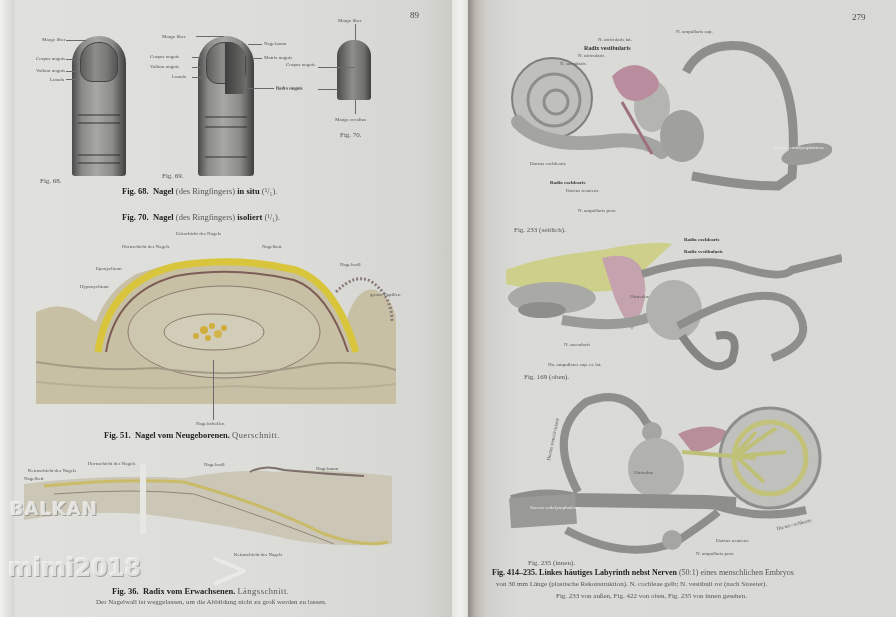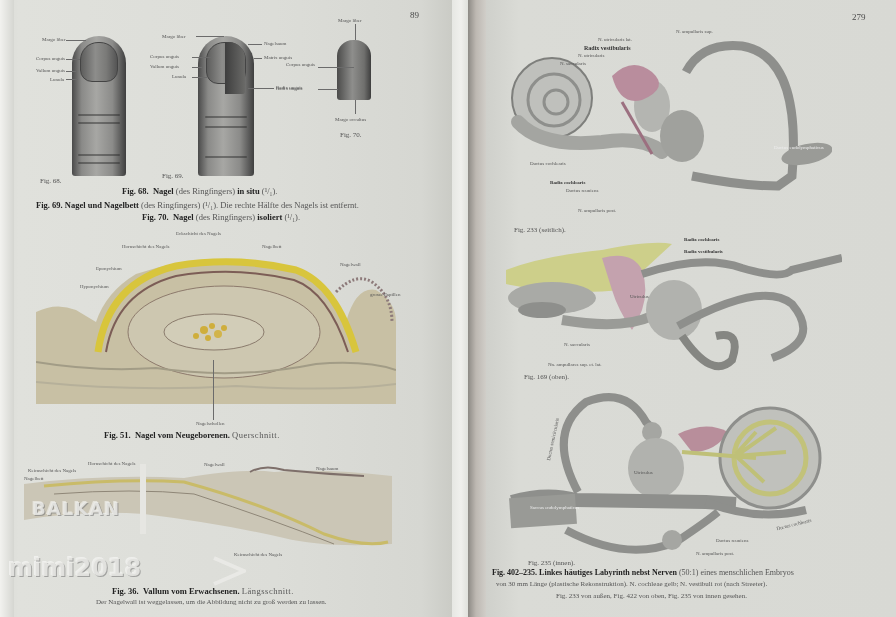--- a/index.html
+++ b/index.html
@@ -110,24 +110,21 @@
     <div class="leader" style="left:318px; top:67px; width:36px;"></div>
     <div class="lbl" style="left:276px; top:86px;">Radix unguis</div>
     <div class="leader" style="left:318px; top:89px; width:20px;"></div>
     <div class="vleader" style="left:355px; top:100px; height:14px;"></div>
     <div class="lbl" style="left:335px; top:117px;">Margo occultus</div>
     <div class="fig" style="left:340px; top:131px;">Fig. 70.</div>
 
     <div class="caption" style="left:122px; top:186px;">
       <b>Fig. 68.</b>&nbsp;&nbsp;<b>Nagel</b> <span class="lt">(des Ringfingers)</span> <b>in situ</b> <span class="lt">(¹/₁).</span>
     </div>
-    <div class="caption" style="left:36px; top:200px;">
-      <b>Fig. 69.</b>&nbsp;<b>Nagel und Nagelbett</b> <span class="lt">(des Ringfingers) (¹/₁).</span> <span class="lt">Die rechte Hälfte des Nagels ist entfernt.</span>
-    </div>
-    <div class="caption" style="left:122px; top:212px;margin-left:20px;">
+    <div class="caption" style="left:122px; top:212px;">
       <b>Fig. 70.</b>&nbsp;&nbsp;<b>Nagel</b> <span class="lt">(des Ringfingers)</span> <b>isoliert</b> <span class="lt">(¹/₁).</span>
     </div>
 
     <div class="xsec" style="left:36px; top:252px; width:360px; height:152px;">
       <svg width="360" height="152" viewBox="0 0 360 152">
         <path d="M0 60 Q20 50 40 58 L60 70 Q70 40 100 22 Q180 -6 260 18 Q300 34 310 70 Q320 34 340 38 Q360 50 360 70 L360 152 L0 152 Z" fill="#c8c0a4"></path>
         <path d="M62 100 Q72 30 140 14 Q200 4 260 18 Q300 32 320 100" fill="none" stroke="#d8c53c" stroke-width="7"></path>
         <path d="M70 100 Q80 40 140 24 Q200 14 258 28 Q292 40 312 100" fill="none" stroke="#7c5d56" stroke-width="2"></path>
         <ellipse cx="188" cy="80" rx="96" ry="46" fill="#cdc7b0" stroke="#8d7a6c" stroke-width="1"></ellipse>
         <ellipse cx="178" cy="80" rx="50" ry="18" fill="#d2cdb8" stroke="#8a7b6c" stroke-width="1"></ellipse>
@@ -166,21 +163,21 @@
       </svg>
     </div>
     <div class="lbl" style="left:88px; top:461px;">Hornschicht des Nagels</div>
     <div class="lbl" style="left:204px; top:462px;">Nagelwall</div>
     <div class="lbl" style="left:28px; top:468px;">Keimschicht des Nagels</div>
     <div class="lbl" style="left:24px; top:476px;">Nagelbett</div>
     <div class="lbl" style="left:316px; top:466px;">Nagelsaum</div>
     <div class="lbl" style="left:234px; top:552px;">Keimschicht des Nagels</div>
 
     <div class="caption" style="left:112px; top:586px;">
-      <b>Fig. 36.</b>&nbsp;&nbsp;<b>Vallum vom Erwachsenen.</b> <span class="lt" style="letter-spacing:0.5px;">Längsschnitt.</span>
+      <b>Fig. 36.</b>&nbsp;&nbsp;<b>Radix vom Erwachsenen.</b> <span class="lt" style="letter-spacing:0.5px;">Längsschnitt.</span>
     </div>
     <div class="caption" style="left:96px; top:598px; font-size:7px;">
       <span class="lt">Der Nagelwall ist weggelassen, um die Abbildung nicht zu groß werden zu lassen.</span>
     </div>
   </div>
 
   <div class="page-strip"></div>
   <div class="gutter"></div>
 
   <div class="page-right">
@@ -250,28 +247,28 @@
     </div>
     <div class="lbl" style="left:60px; top:460px; transform:rotate(-78deg); transform-origin:left top;">Ductus semicircularis</div>
     <div class="lbl" style="left:44px; top:505px; color:#eee;">Saccus endolymphaticus</div>
     <div class="lbl" style="left:148px; top:470px;">Utriculus</div>
     <div class="lbl" style="left:290px; top:522px; transform:rotate(-14deg);">Ductus cochlearis</div>
     <div class="lbl" style="left:230px; top:538px;">Ductus reuniens</div>
     <div class="lbl" style="left:210px; top:551px;">N. ampullaris post.</div>
     <div class="fig" style="left:42px; top:559px;">Fig. 235 (innen).</div>
 
     <div class="caption" style="left:6px; top:568px; font-size:8px;">
-      <b>Fig. 402–235.</b>&nbsp;<b>Linkes häutiges Labyrinth nebst Nerven</b> <span class="lt">(50:1) eines menschlichen Embryos</span>
+      <b>Fig. 414–235.</b>&nbsp;<b>Linkes häutiges Labyrinth nebst Nerven</b> <span class="lt">(50:1) eines menschlichen Embryos</span>
     </div>
     <div class="caption" style="left:10px; top:580px; font-size:7px;">
       <span class="lt">von 30 mm Länge (plastische Rekonstruktion). N. cochleae gelb; N. vestibuli rot (nach Streeter).</span>
     </div>
     <div class="caption" style="left:70px; top:592px; font-size:7px;">
       <span class="lt">Fig. 233 von außen, Fig. 422 von oben, Fig. 235 von innen gesehen.</span>
     </div>
   </div>
 
-  <div class="watermark" style="left:10px; top:498px; font-size:18px; letter-spacing:1px;margin-left:22px;">BALKAN</div>
+  <div class="watermark" style="left:10px; top:498px; font-size:18px; letter-spacing:1px;">BALKAN</div>
   <div class="watermark" style="left:8px; top:554px; font-size:24px;">mimi2018</div>
   <svg style="position:absolute; left:212px; top:556px;" width="34" height="30" viewBox="0 0 34 30">
     <path d="M2 2 L32 15 L2 28" fill="none" stroke="rgba(235,235,232,0.85)" stroke-width="4"></path>
   </svg>
 </div>
 
 </body></html>

